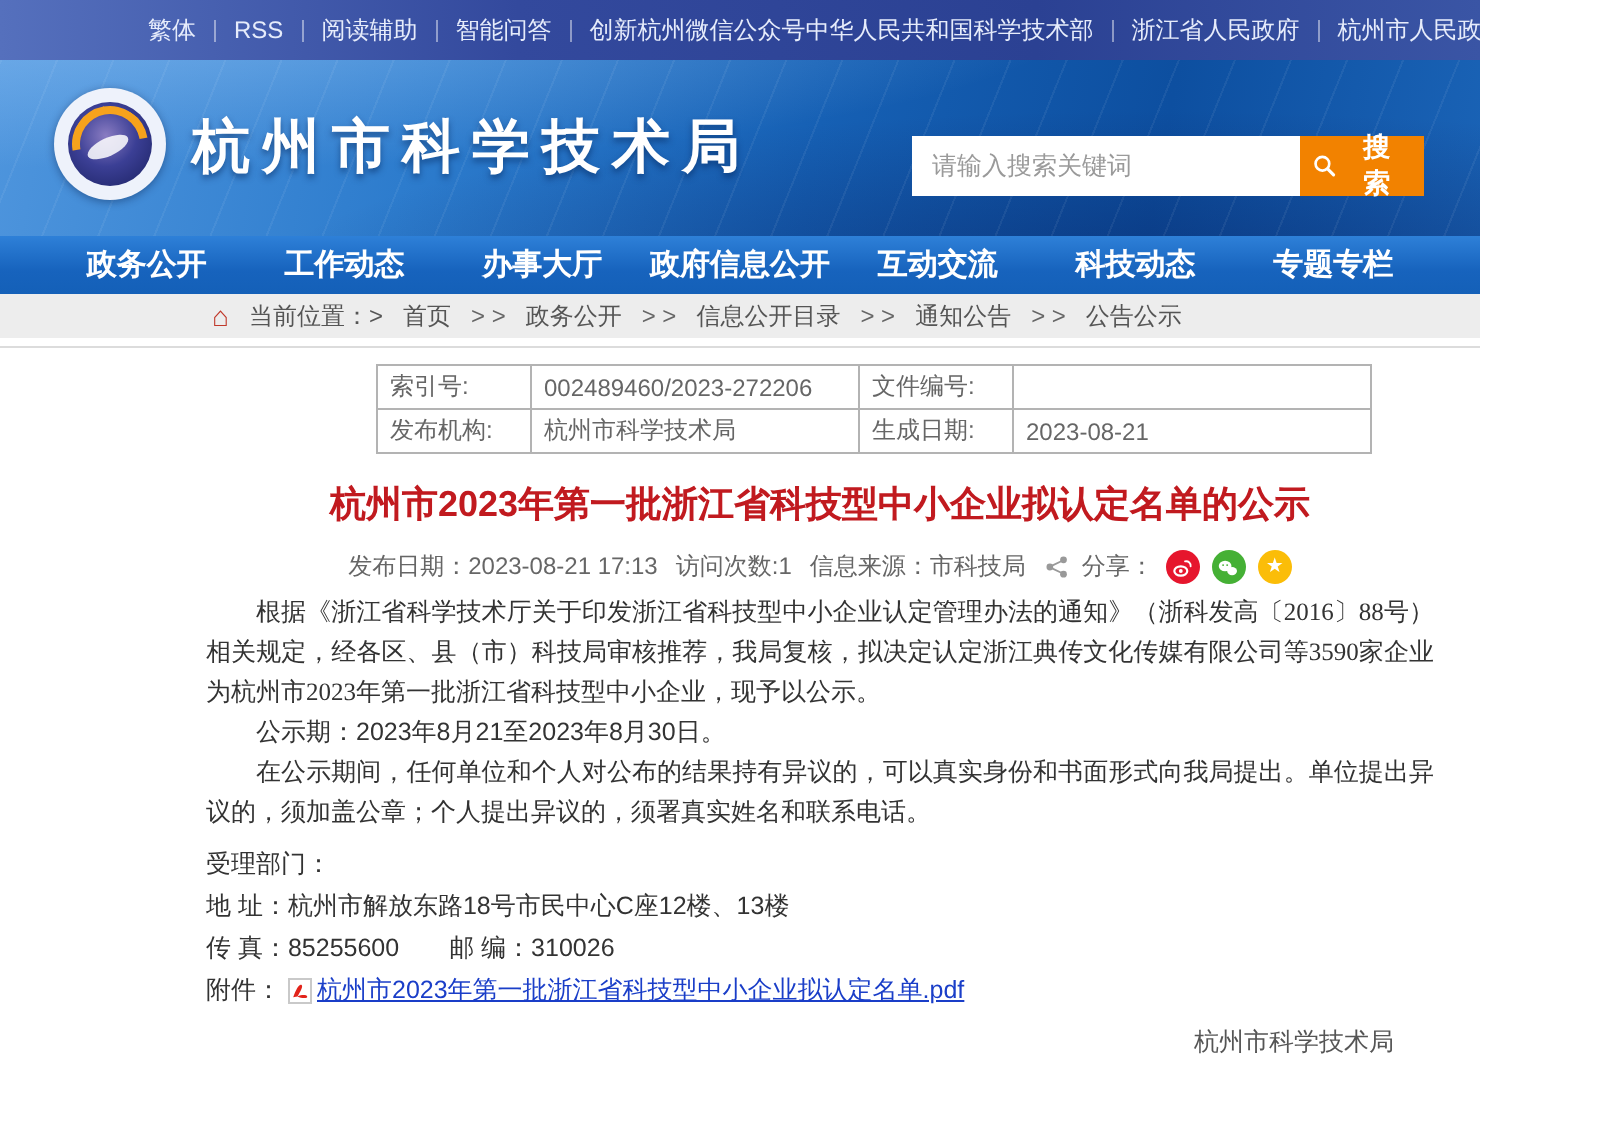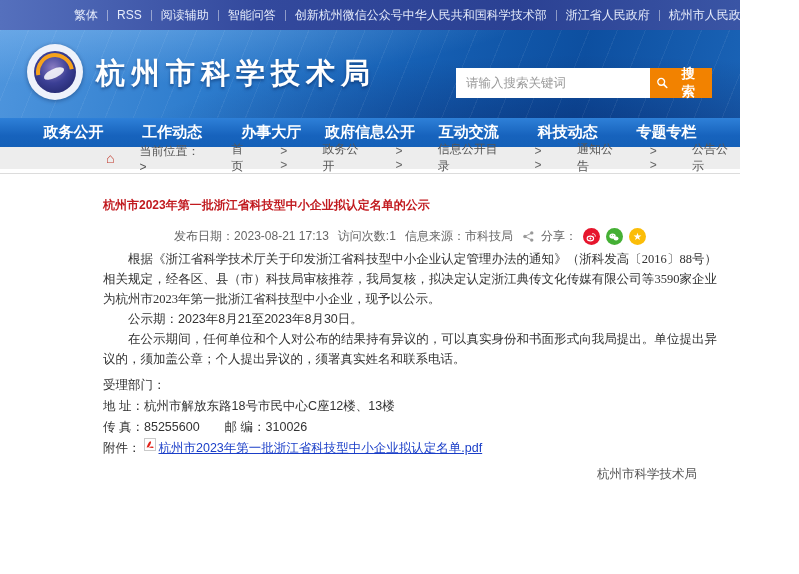--- a/index.html
+++ b/index.html
@@ -38,49 +38,49 @@
   .search button{width:62px;height:30px;border:none;background:#f28200;color:#fff;font-size:13.5px;font-weight:bold;
     display:flex;align-items:center;justify-content:center;gap:4px;cursor:pointer;letter-spacing:2px;}
 
   
   .nav{height:29px;display:flex;align-items:stretch;padding:0 24px;box-sizing:border-box;
     background:linear-gradient(180deg,#2e80d8 0%,#1763bd 60%,#1460b8 100%);}
   .nav a{flex:1;display:flex;align-items:center;justify-content:center;color:#fff;font-size:15px;
     font-weight:bold;text-decoration:none;cursor:pointer;white-space:nowrap;}
 
   
-  .breadcrumb{height:22px;background:#ededed;display:flex;align-items:center;gap:25px;
+  .breadcrumb{height:22px;background:#ededed;display:flex;align-items:center;gap:10px;
     padding-left:106px;font-size:12px;color:#555;}
   .home-ico{color:#c0392b;font-size:14px;line-height:1;}
   .home-ico::before{content:"⌂";font-weight:bold;}
   .breadcrumb a{color:#555;text-decoration:none;cursor:pointer;}
   .bsep{color:#666;}
 
   
   .content{margin-top:4px;border-top:1px solid #dcdcdc;padding:6px 23px 0 103px;box-sizing:border-box;}
   .doc-table{border-collapse:collapse;table-layout:fixed;margin-left:85px;font-size:12px;color:#666;margin-top:2px;}
   .doc-table td{border:1px solid #b3b3b3;height:19px;padding:1px 6px;overflow:hidden;white-space:nowrap;}
   .doc-table .c0{width:64px;}.doc-table .c1{width:151px;}.doc-table .c2{width:64px;}.doc-table .c3{width:166px;}
 
-  .title{color:#c11a1f;font-size:12px;font-weight:bold;margin:13px 0 0;line-height:24px;}
+  .title{color:#c11a1f;font-size:18px;font-weight:bold;text-align:center;margin:13px 0 0;line-height:24px;}
 
   .meta{display:flex;justify-content:center;align-items:center;gap:9px;margin-top:11px;font-size:12px;color:#666;}
   .share{display:inline-flex;align-items:center;gap:6px;}
   .si{width:17px;height:17px;border-radius:50%;display:inline-flex;align-items:center;justify-content:center;
     color:#fff;cursor:pointer;flex:none;}
   .si-weibo{background:#e6162d;}
   .si-wechat{background:#45b035;}
   .si-qzone{background:#fbbd08;font-size:10px;}
   .si-qzone::before{content:"★";}
 
   .para{font-size:12.5px;color:#333;line-height:20px;margin:0;text-indent:2em;text-align:justify;}
   .para.first{margin-top:4px;font-family:Liberation Serif, serif;}
 
   .contact{margin-top:6px;font-size:12.5px;color:#333;line-height:21px;}
-  .attach-line{display:flex;align-items:flex-start;gap:3px;line-height:21px;}
+  .attach-line{display:flex;align-items:center;gap:3px;line-height:21px;}
   .pdf-ico{display:inline-flex;flex:none;}
   .attach-link{color:#1a3ec8;text-decoration:underline;cursor:pointer;}
 
   .signature{margin-top:4px;text-align:right;padding-right:20px;font-size:12.5px;color:#555;line-height:22px;}
 </style>
 </head>
 <body>
 
 <div class="page">
 
@@ -146,20 +146,36 @@
     <span class="bsep">&gt; &gt;</span>
     <a>信息公开目录</a>
     <span class="bsep">&gt; &gt;</span>
     <a>通知公告</a>
     <span class="bsep">&gt; &gt;</span>
     <a>公告公示</a>
   </div>
 
   <div class="content">
 
+    <table class="doc-table">
+      <tbody>
+          <tr>
+        <td class="c0">索引号:</td>
+        <td class="c1">002489460/2023-272206</td>
+        <td class="c2">文件编号:</td>
+        <td class="c3"></td>
+      </tr>
+      <tr>
+        <td class="c0">发布机构:</td>
+        <td class="c1">杭州市科学技术局</td>
+        <td class="c2">生成日期:</td>
+        <td class="c3">2023-08-21</td>
+      </tr>
+    </tbody>
+      </table>
 
     <h1 class="title">杭州市2023年第一批浙江省科技型中小企业拟认定名单的公示</h1>
 
     <div class="meta">
       <span>发布日期：2023-08-21 17:13</span>
       <span>访问次数:1</span>
       <span>信息来源：市科技局</span>
       <span class="share">
         <svg viewBox="0 0 20 20" width="13" height="13">
           <circle cx="15" cy="4.5" r="2.6" fill="#999"></circle>

